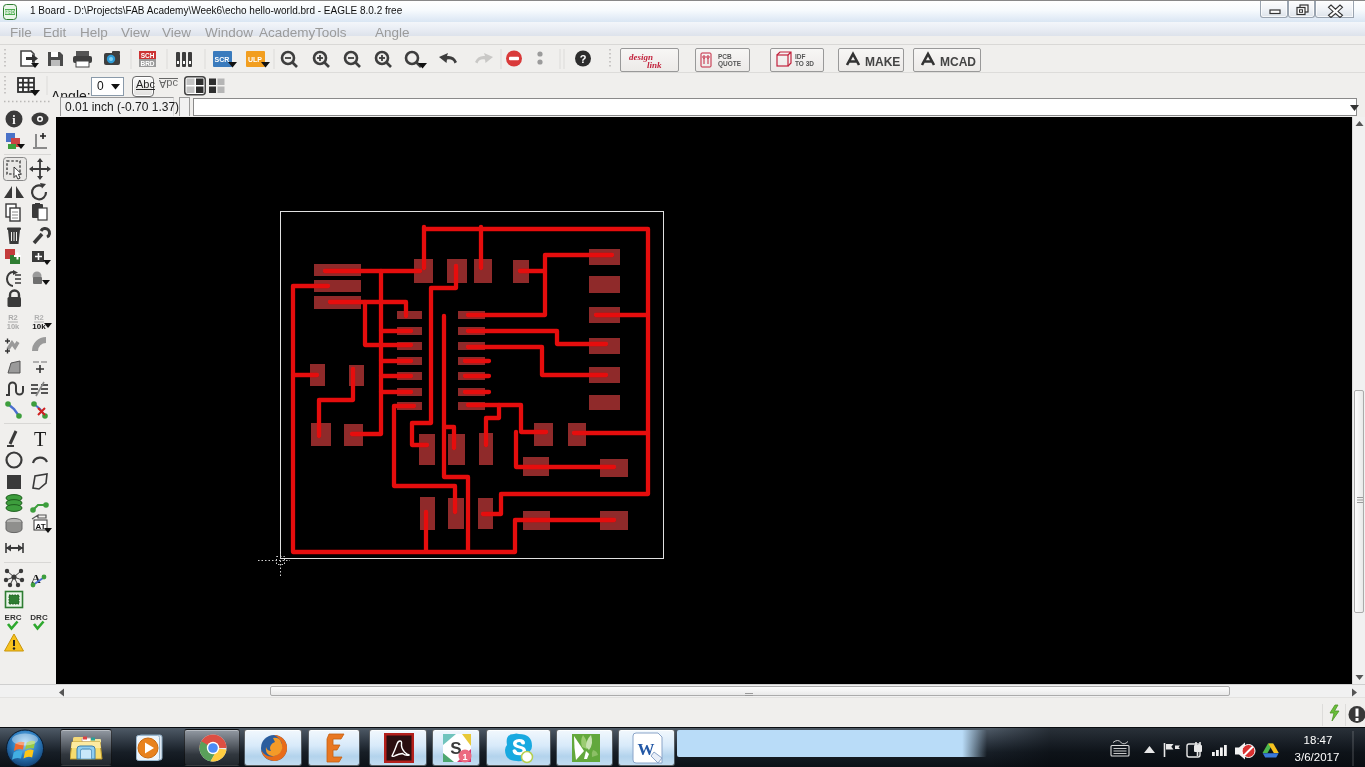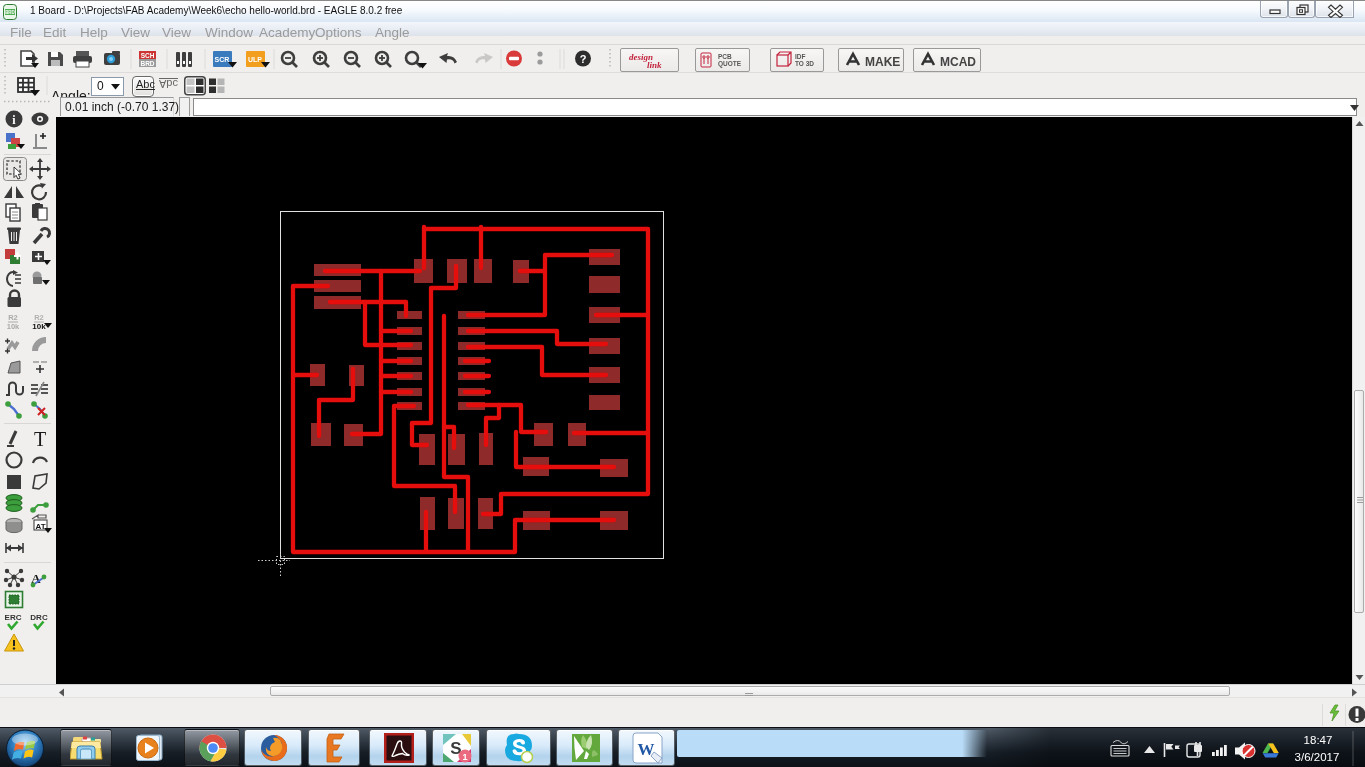--- a/index.html
+++ b/index.html
@@ -64,21 +64,21 @@
     </div>
   </div>
   <div class="abs" id="menubar">
     <div class="menuitem" style="left:10px">File</div>
     <div class="menuitem" style="left:43px">Edit</div>
     <div class="menuitem" style="left:80px">Help</div>
     <div class="menuitem" style="left:121px">View</div>
     <div class="menuitem" style="left:162px">View</div>
     <div class="menuitem" style="left:205px">Window</div>
     <div class="menuitem" style="left:259px">Academy</div>
-    <div class="menuitem" style="left:315px">Options</div>
+    <div class="menuitem" style="left:315px">Tools</div>
     <div class="menuitem" style="left:375px">Angle</div>
   </div>
   <div class="abs" id="tb1">
     <svg class="abs" style="left:0;top:0" width="1365" height="28" viewBox="0 0 1365 28">
       <line x1="5" y1="4" x2="5" y2="24" stroke="#b9b8b6" stroke-width="1.5" stroke-dasharray="1.5,2.5"></line>
 
       <g>
           <path d="M21 6 h10 l3 3 v12 h-13 z" fill="#fff" stroke="#444" stroke-width="1.6"></path>
           <path d="M26 12 h6 v-3 l6 4.5 -6 4.5 v-3 h-6 z" fill="#333"></path>
           <path d="M31 18 l8 0 -4 5 z" fill="#111"></path>

